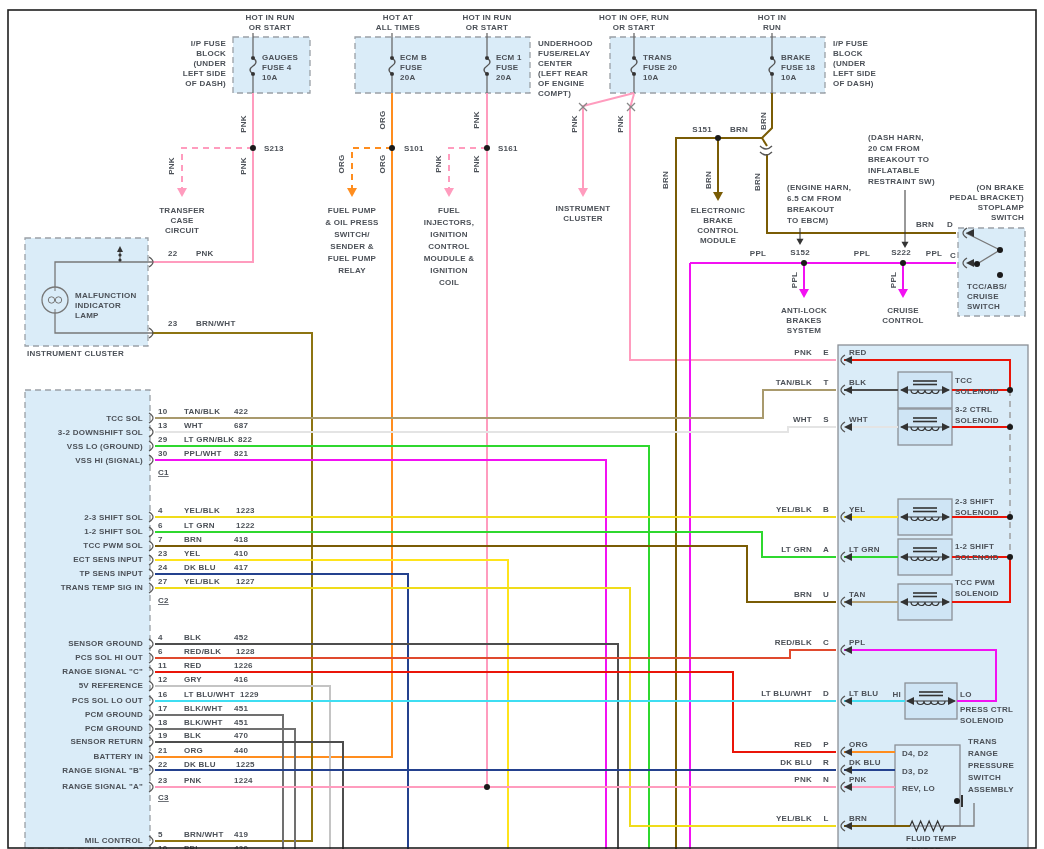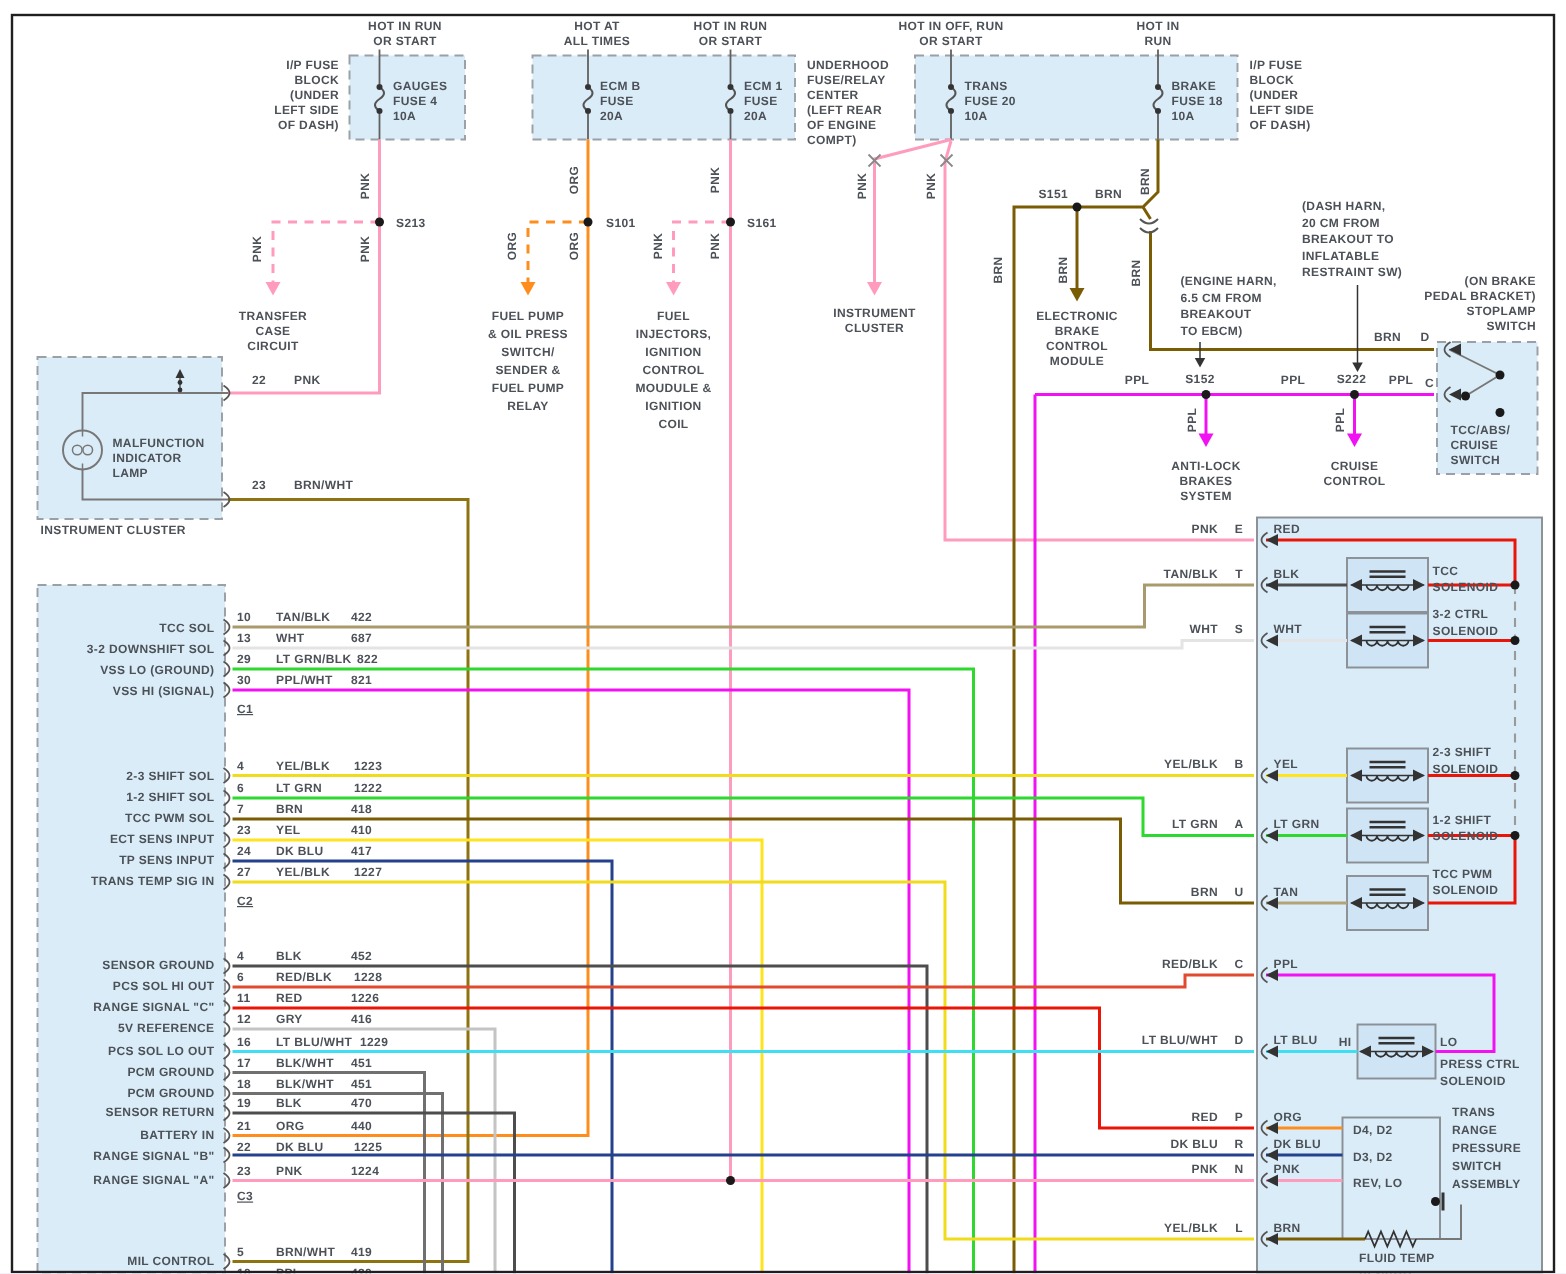--- a/index.html
+++ b/index.html
@@ -1,16 +1,16 @@
 <!DOCTYPE html>
 <html><head>
 <meta charset="utf-8">
 <style>
   html,body{margin:0;padding:0;background:#fff;}
-  #stage{position:relative;width:1044px;height:849px;background:#f0abfc;overflow:hidden;
+  #stage{position:relative;width:1044px;height:849px;background:#d946ef;overflow:hidden;
          font-family:"Liberation Sans",sans-serif;}
   svg text{font-family:"Liberation Sans","DejaVu Sans",sans-serif;font-size:8px;font-weight:bold;
            fill:#4c5158;letter-spacing:.25px;}
   svg text.cn{text-decoration:underline;}
 </style>
 </head>
 <body>
 
 <div id="stage">
   <svg id="cv" width="1044" height="849" viewBox="0 0 1044 849">

